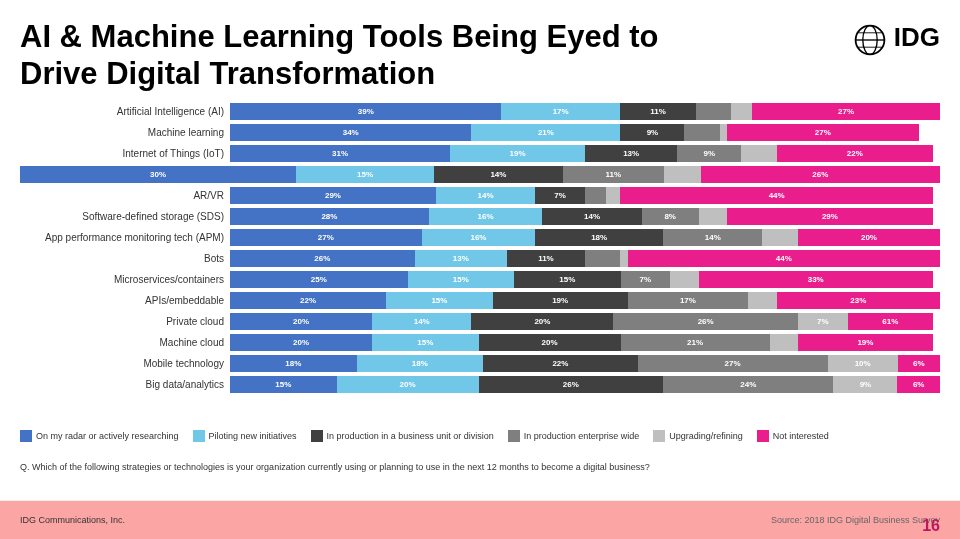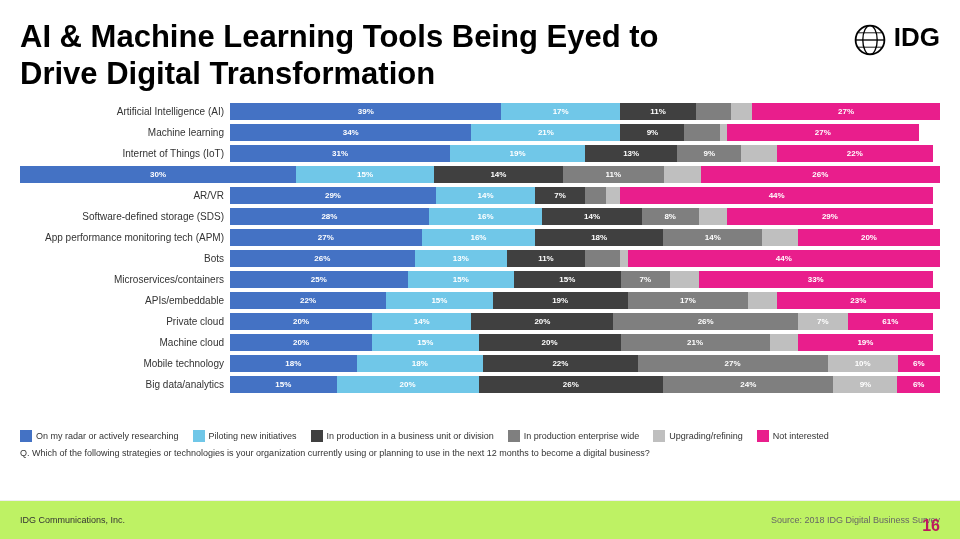--- a/index.html
+++ b/index.html
@@ -103,29 +103,29 @@
       margin-top: 28px;
     }
     .legend-box {
       width: 12px;
       height: 12px;
       flex-shrink: 0;
     }
     .footnote {
       font-size: 9px;
       color: #333;
-      margin-top: 6px;
+      margin-top: 20px;
     }
     .footer {
       position: absolute;
       bottom: 0;
       left: 0;
       right: 0;
       height: 39px;
-      background: #bef264;
+      background: #fca5a5;
       display: flex;
       align-items: center;
       justify-content: space-between;
       padding: 16px 20px;
       border-top: 1px solid #eee;
     }
     .footer-left {
       font-size: 9px;
       color: #333;
     }

